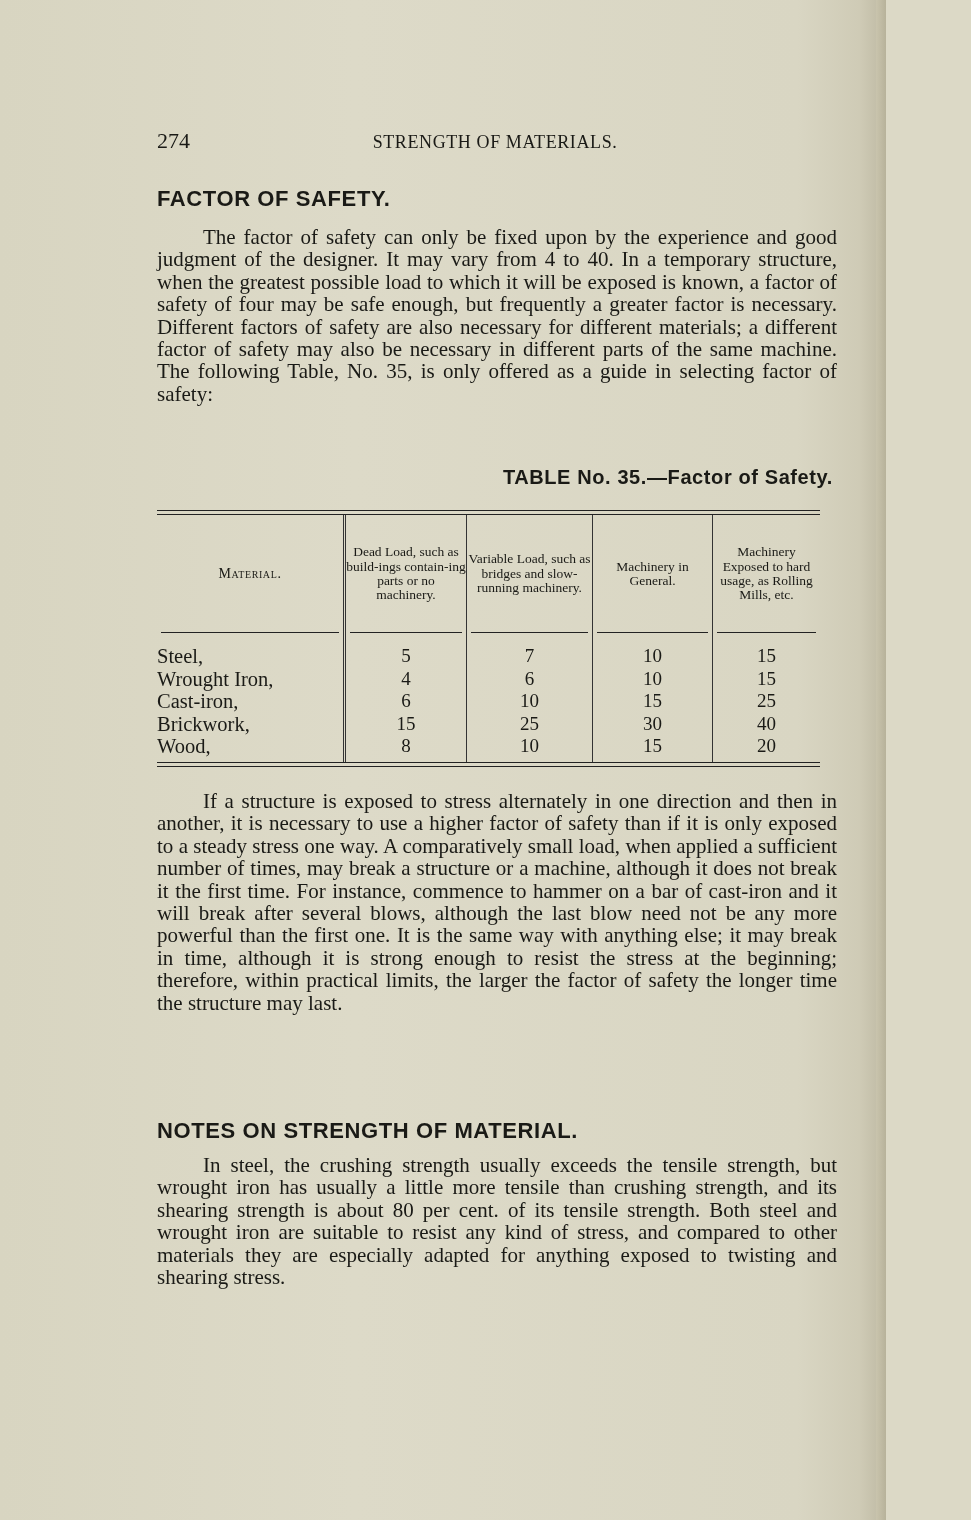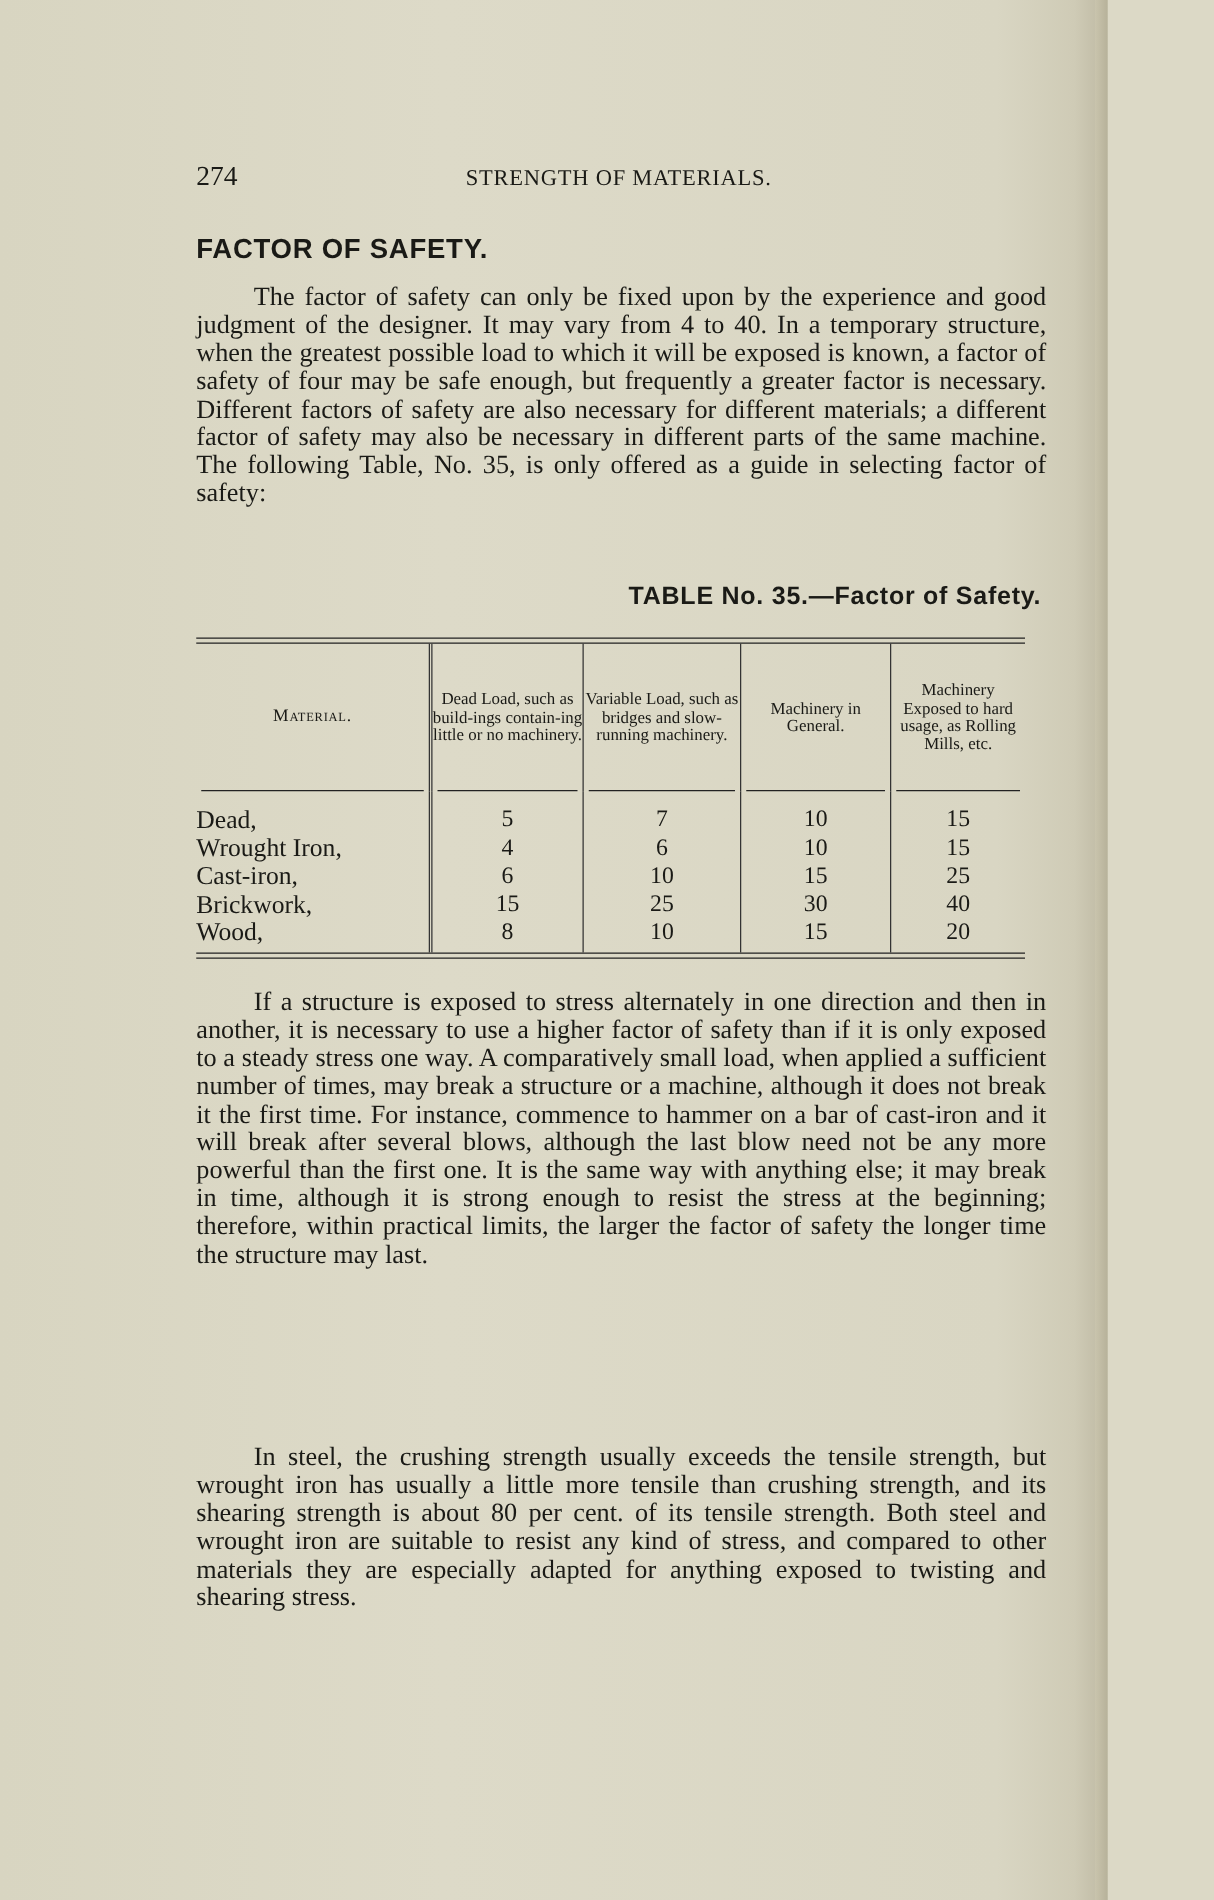--- a/index.html
+++ b/index.html
@@ -81,39 +81,39 @@
   <div class="table-title">TABLE No. 35.—Factor of Safety.</div>
 
   <div class="tbl">
     <div class="dbl"></div>
     <div class="hdr">
       <div class="hcell w0 material-hdr">
           <span>Material.</span>
           <div class="rule"></div>
         </div>
       <div class="hcell w1 c1">
-          <span>Dead Load, such as build-ings contain-ing little or no machinery.</span>
+          <span>Dead Load, such as build-ings contain-ing parts or no machinery.</span>
           <div class="rule"></div>
         </div>
       <div class="hcell w2">
           <span>Variable Load, such as bridges and slow-running machinery.</span>
           <div class="rule"></div>
         </div>
       <div class="hcell w3">
           <span>Machinery in General.</span>
           <div class="rule"></div>
         </div>
       <div class="hcell w4">
           <span>Machinery Exposed to hard usage, as Rolling Mills, etc.</span>
           <div class="rule"></div>
         </div>
     </div>
     <div class="body-rows">
       <div class="col w0 mat">
-        <div class="cell">Dead,</div>
+        <div class="cell">Steel,</div>
         <div class="cell">Wrought Iron,</div>
         <div class="cell">Cast-iron,</div>
         <div class="cell">Brickwork,</div>
         <div class="cell">Wood,</div>
       </div>
       <div class="col w1 c1">
         <div class="cell">5</div>
         <div class="cell">4</div>
         <div class="cell">6</div>
         <div class="cell">15</div>
@@ -139,15 +139,16 @@
         <div class="cell">25</div>
         <div class="cell">40</div>
         <div class="cell">20</div>
       </div>
     </div>
     <div class="dbl"></div>
   </div>
 
   <div class="para" style="top:790px;">If a structure is exposed to stress alternately in one direction and then in another, it is necessary to use a higher factor of safety than if it is only exposed to a steady stress one way. A comparatively small load, when applied a sufficient number of times, may break a structure or a machine, although it does not break it the first time. For instance, commence to hammer on a bar of cast-iron and it will break after several blows, although the last blow need not be any more powerful than the first one. It is the same way with anything else; it may break in time, although it is strong enough to resist the stress at the beginning; therefore, within practical limits, the larger the factor of safety the longer time the structure may last.</div>
 
+  <div class="section-title" style="top:1118px;">NOTES ON STRENGTH OF MATERIAL.</div>
 
   <div class="para" style="top:1154px;">In steel, the crushing strength usually exceeds the tensile strength, but wrought iron has usually a little more tensile than crushing strength, and its shearing strength is about 80 per cent. of its tensile strength. Both steel and wrought iron are suitable to resist any kind of stress, and compared to other materials they are especially adapted for anything exposed to twisting and shearing stress.</div>
 </div>
 
 </body></html>

